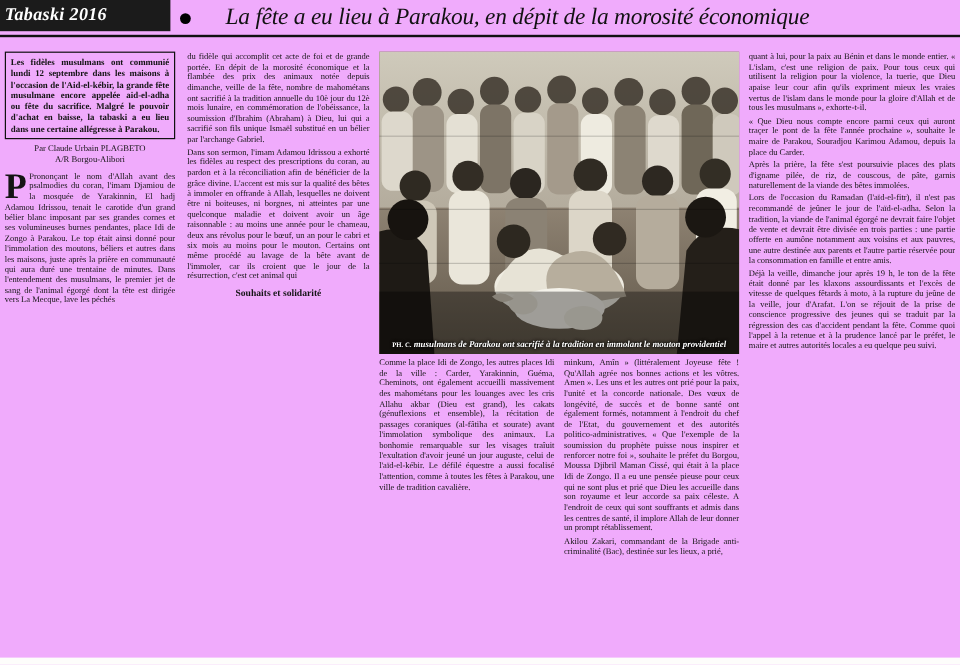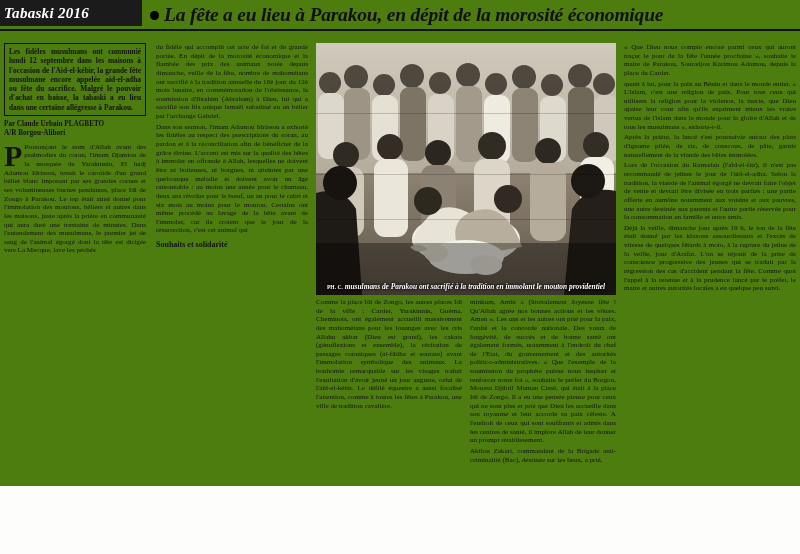--- a/index.html
+++ b/index.html
@@ -6,23 +6,23 @@
   body {
     width:800px; height:554px;
     background:#fdfdfb;
     font-family:"Liberation Serif", serif;
     color:#111;
     overflow:hidden;
     position:relative;
   }
   .page {
     position:relative;
-    width:800px; height:486px;
+    width:800px; height:548px;
     box-sizing:border-box;
-    background:#4d7c0f;
+    background:#f0abfc;
   }
   
   .masthead {
     position:absolute; left:0; top:0; width:142px; height:26px;
     background:#1b1b1b;
     color:#fff;
     font-family:"Liberation Serif", serif;
     font-size:15px; font-weight:bold; font-style:italic;
     display:flex; align-items:center; padding-left:4px;
     letter-spacing:0.3px;
@@ -31,25 +31,26 @@
   .headline-wrap {
     position:absolute; left:150px; top:0px; width:650px; height:30px;
     display:flex; align-items:center;
   }
   .bullet {
     width:9px; height:9px; background:#000; border-radius:50%;
     margin-right:5px; flex:0 0 auto;
   }
   .headline {
     font-family:"Liberation Serif", serif;
-    font-weight:bold; font-style:italic;
+    font-weight:normal; font-style:italic;
     font-size:19.5px;
     line-height:1.05;
     white-space:nowrap;
     letter-spacing:-0.2px;
+    margin-left:24px;
   }
   .rule {
     position:absolute; left:0; top:29px; width:800px; height:2px;
     background:#111;
   }
   
   .cols {
     position:absolute; left:0; top:43px; width:800px; height:521px;
   }
   .col {
@@ -67,37 +68,38 @@
   .chapeau {
     border:1.2px solid #111;
     padding:3px 4px 3px 4px;
     font-weight:bold;
     font-size:7.4px;
     line-height:1.25;
     text-align:justify;
     margin-bottom:4px;
   }
   .byline {
-    font-weight:bold; font-size:7.2px;
-    margin:4px 0 5px 0;
+    font-weight:normal; font-size:7.2px;
+    text-align:center; margin:4px 0 5px 0;
     line-height:1.25;
   }
   .dropcap-para {
     position:relative;
   }
   .dropcap {
     float:left;
     font-family:"Liberation Serif", serif;
     font-size:30px; font-weight:bold;
     line-height:0.78;
     padding:1px 2px 0 0;
   }
   .subhead {
     font-weight:bold;
     font-size:8px;
+    text-align:center;
     margin:5px 0 3px 0;
   }
   
   .photo-wrap {
     position:relative;
     width:300px; height:252px;
     margin:0 0 3px 0;
     overflow:hidden;
     background:#8d7f6b;
   }
@@ -247,21 +249,21 @@
           <p>Comme la place Idi de Zongo, les autres places Idi de la ville : Carder, Yarakinnin, Guéma, Cheminots, ont également accueilli massivement des mahométans pour les louanges avec les cris Allahu akbar (Dieu est grand), les cakats (génuflexions et ensemble), la récitation de passages coraniques (al-fâtiha et sourate) avant l'immolation symbolique des animaux. La bonhomie remarquable sur les visages traîuit l'exultation d'avoir jeuné un jour auguste, celui de l'aïd-el-kébir. Le défilé équestre a aussi focalisé l'attention, comme à toutes les fêtes à Parakou, une ville de tradition cavalière.</p>
         </div>
         <div style="width:146px;">
           <p>minkum, Amîn » (littéralement Joyeuse fête ! Qu'Allah agrée nos bonnes actions et les vôtres. Amen ». Les uns et les autres ont prié pour la paix, l'unité et la concorde nationale. Des vœux de longévité, de succès et de bonne santé ont également formés, notamment à l'endroit du chef de l'Etat, du gouvernement et des autorités politico-administratives. « Que l'exemple de la soumission du prophète puisse nous inspirer et renforcer notre foi », souhaite le préfet du Borgou, Moussa Djibril Maman Cissé, qui était à la place Idi de Zongo. Il a eu une pensée pieuse pour ceux qui ne sont plus et prié que Dieu les accueille dans son royaume et leur accorde sa paix céleste. A l'endroit de ceux qui sont souffrants et admis dans les centres de santé, il implore Allah de leur donner un prompt rétablissement.</p>
           <p>Akilou Zakari, commandant de la Brigade anti-criminalité (Bac), destinée sur les lieux, a prié,</p>
         </div>
       </div>
     </div>
 
     <div class="col c4">
+      <p>quant à lui, pour la paix au Bénin et dans le monde entier. « L'islam, c'est une religion de paix. Pour tous ceux qui utilisent la religion pour la violence, la tuerie, que Dieu apaise leur cour afin qu'ils expriment mieux les vraies vertus de l'islam dans le monde pour la gloire d'Allah et de tous les musulmans », exhorte-t-il.</p>
       <p>« Que Dieu nous compte encore parmi ceux qui auront traçer le pont de la fête l'année prochaine », souhaite le maire de Parakou, Souradjou Karimou Adamou, depuis la place du Carder.</p>
-      <p>quant à lui, pour la paix au Bénin et dans le monde entier. « L'islam, c'est une religion de paix. Pour tous ceux qui utilisent la religion pour la violence, la tuerie, que Dieu apaise leur cour afin qu'ils expriment mieux les vraies vertus de l'islam dans le monde pour la gloire d'Allah et de tous les musulmans », exhorte-t-il.</p>
-      <p>Après la prière, la lancé s'est poursuivie autour des plats d'igname pilée, de riz, de couscous, de pâte, garnis naturellement de la viande des bêtes immolées.</p>
+      <p>Après la prière, la fête s'est poursuivie places des plats d'igname pilée, de riz, de couscous, de pâte, garnis naturellement de la viande des bêtes immolées.</p>
       <p>Lors de l'occasion du Ramadan (l'aïd-el-fitr), il n'est pas recommandé de jeûner le jour de l'aïd-el-adha. Selon la tradition, la viande de l'animal égorgé ne devrait faire l'objet de vente et devrait être divisée en trois parties : une partie offerte en aumône notamment aux voisins et aux pauvres, une autre destinée aux parents et l'autre partie réservée pour la consommation en famille et entre amis.</p>
       <p>Déjà la veille, dimanche jour après 19 h, le ton de la fête était donné par les klaxons assourdissants et l'excès de vitesse de quelques fêtards à moto, à la rupture du jeûne de la veille, jour d'Arafat. L'on se réjouit de la prise de conscience progressive des jeunes qui se traduit par la régression des cas d'accident pendant la fête. Comme quoi l'appel à la retenue et à la prudence lancé par le préfet, le maire et autres autorités locales a eu quelque peu suivi.</p>
     </div>
 
   </div>
 </div>
 
 </body></html>

